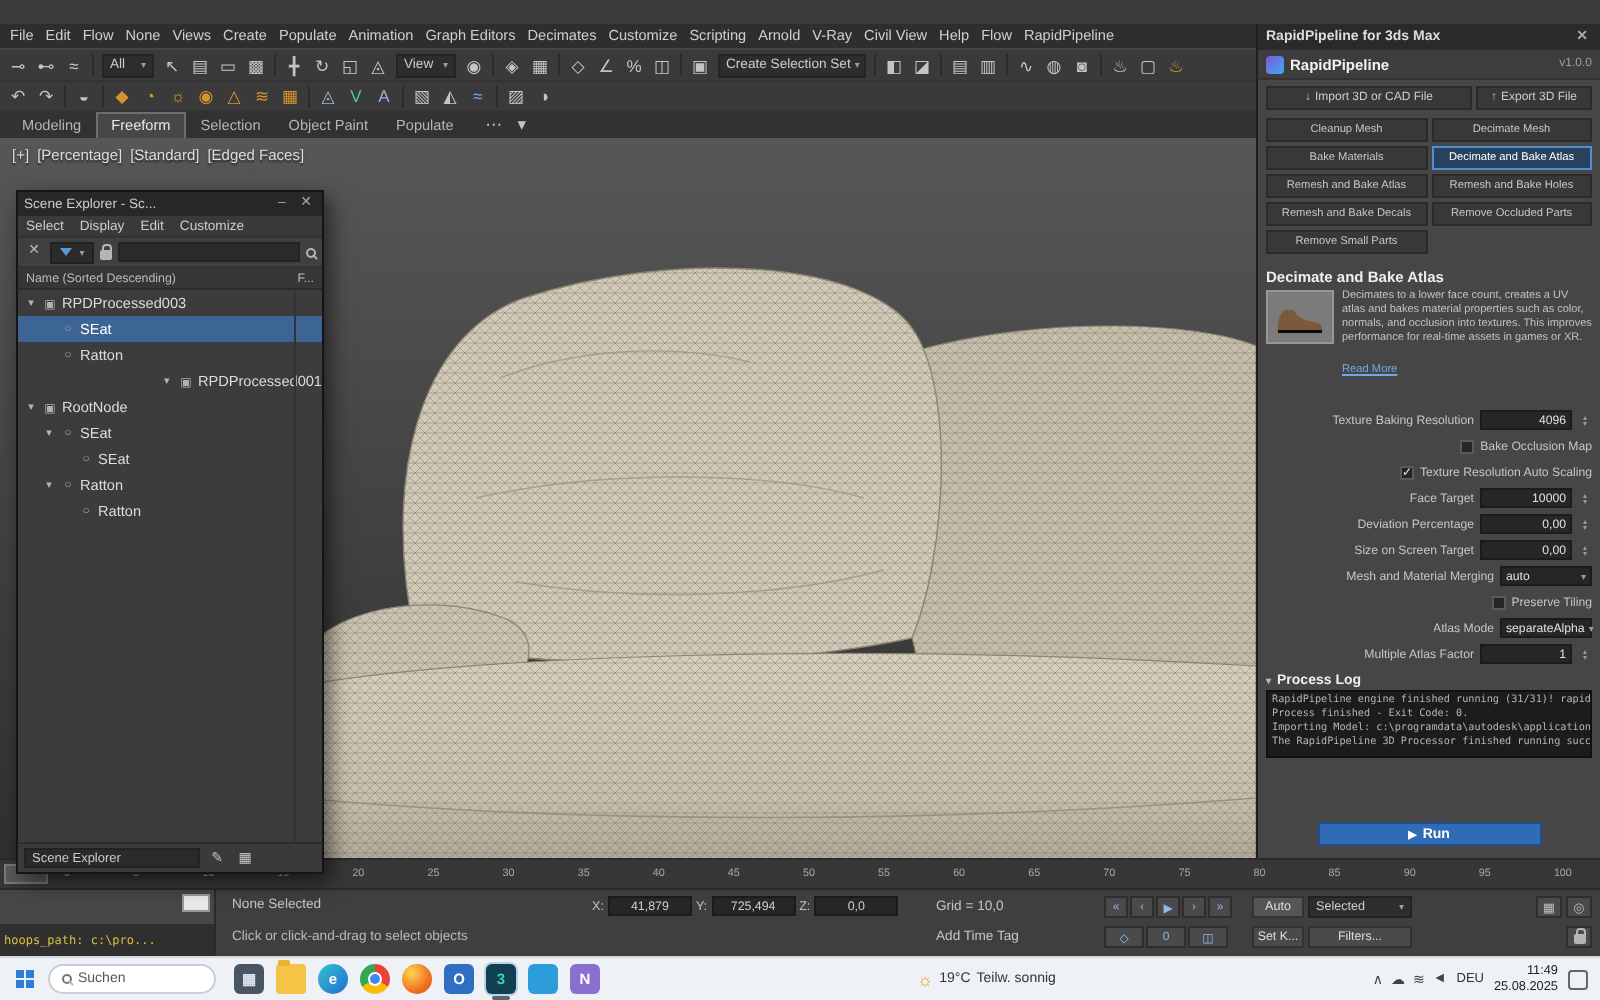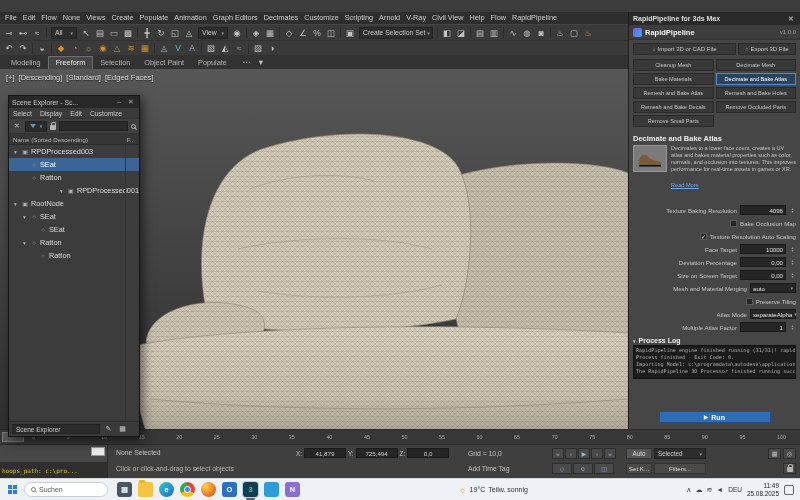--- a/index.html
+++ b/index.html
@@ -31,21 +31,21 @@
 .ribbon-tab.active{background:#474747;border:1px solid #6e6e6e;border-bottom:none;color:#e9e9e9}
 #ribbon-icons{margin-left:6px;display:flex;align-items:center}
 
 
 .viewport{position:absolute;left:0;top:69px;width:628px;height:360px;background:linear-gradient(#575757,#454545 45%,#303030)}
 .vp-label{position:absolute;left:6px;top:4px;display:flex;gap:4px;z-index:3}
 .vp-seg{font-size:7.5px;color:#dedede;text-shadow:0 1px 1px rgba(0,0,0,.6)}
 .sofa-svg{position:absolute;left:0;top:0}
 
 
-.scene-explorer{position:absolute;left:8px;top:95px;width:132px;height:342px;background:#3f3f3f;border:1px solid #151515;box-shadow:3px 4px 10px rgba(0,0,0,.55);display:flex;flex-direction:column;z-index:6}
+.scene-explorer{position:absolute;left:8px;top:95px;width:154px;height:342px;background:#3f3f3f;border:1px solid #151515;box-shadow:3px 4px 10px rgba(0,0,0,.55);display:flex;flex-direction:column;z-index:6}
 .se-title{height:12px;background:#282828;display:flex;align-items:center;font-size:6.8px;color:#cccccc;padding:0 3px;gap:2px}
 .se-title .grow{flex:1}
 .se-menus{height:11px;background:#3a3a3a;display:flex;align-items:center;border-bottom:1px solid #333}
 .se-menu{font-size:6.8px;color:#cccccc;padding:0 4px}
 .se-tools{height:15px;display:flex;align-items:center;gap:3px;padding:0 3px;border-bottom:1px solid #333;background:#404040}
 .se-funnelbox{width:22px;height:11px;background:#2b2b2b;border:1px solid #222;display:flex;align-items:center;justify-content:center;gap:2px}
 .funnel{width:0;height:0;border-left:3px solid transparent;border-right:3px solid transparent;border-top:4px solid #5b9bd5}
 .se-input{flex:1;height:10px;background:#2a2a2a;border:1px solid #222}
 .se-header{height:11px;background:#363636;border-bottom:1px solid #2b2b2b;display:flex;align-items:center;justify-content:space-between;padding:0 4px;font-size:6.2px;color:#b9b9b9}
 .se-rows{flex:1;position:relative;background:#3c3c3c;overflow:hidden}
@@ -293,21 +293,21 @@
       <path d="M208,252 C190,170 210,98 262,80 C335,56 436,60 458,98 C478,132 472,212 456,250 C380,266 272,266 208,252 Z" fill="url(#wire)"></path>
       <path d="M250,120 C285,106 335,102 375,112 M238,180 C300,166 382,166 432,180 M258,222 C318,232 390,230 442,216" stroke="#9d9584" stroke-width="0.7" fill="none" opacity="0.8"></path>
       <path d="M146,272 C150,238 210,224 252,240 C272,248 268,272 240,284 C205,296 152,294 146,272 Z" fill="#ccc4b3" stroke="#8d8575" stroke-width="0.6"></path>
       <path d="M146,272 C150,238 210,224 252,240 C272,248 268,272 240,284 C205,296 152,294 146,272 Z" fill="url(#wire)"></path>
       <path d="M138,276 C230,258 430,252 628,264 L628,372 C460,388 240,392 152,378 C136,340 132,306 138,276 Z" fill="url(#seatg)" stroke="#8d8575" stroke-width="0.6"></path>
       <path d="M138,276 C230,258 430,252 628,264 L628,372 C460,388 240,392 152,378 C136,340 132,306 138,276 Z" fill="url(#wire)"></path>
       <path d="M150,330 C300,344 480,342 628,330" stroke="#958d7c" stroke-width="0.8" fill="none" opacity="0.9"></path>
     </svg>
     <div class="vp-label" id="vp-label" data-name="viewport-label">
         <span class="vp-seg" data-name="viewport-general-menu">[+]</span>
-        <span class="vp-seg" data-name="viewport-pov-label">[Descending]</span>
+        <span class="vp-seg" data-name="viewport-pov-label">[Percentage]</span>
         <span class="vp-seg" data-name="viewport-standard-label">[Standard]</span>
         <span class="vp-seg" data-name="viewport-shading-label">[Edged Faces]</span>
       </div>
   </div>
 
   <div class="scene-explorer" data-name="scene-explorer-window">
     <div class="se-title" data-name="scene-explorer-titlebar">
       <span data-name="scene-explorer-title">Scene Explorer - Sc...</span>
       <span class="grow"></span>
       <span class="tb-mini" style="width:10px" data-name="se-minimize-icon">–</span>

